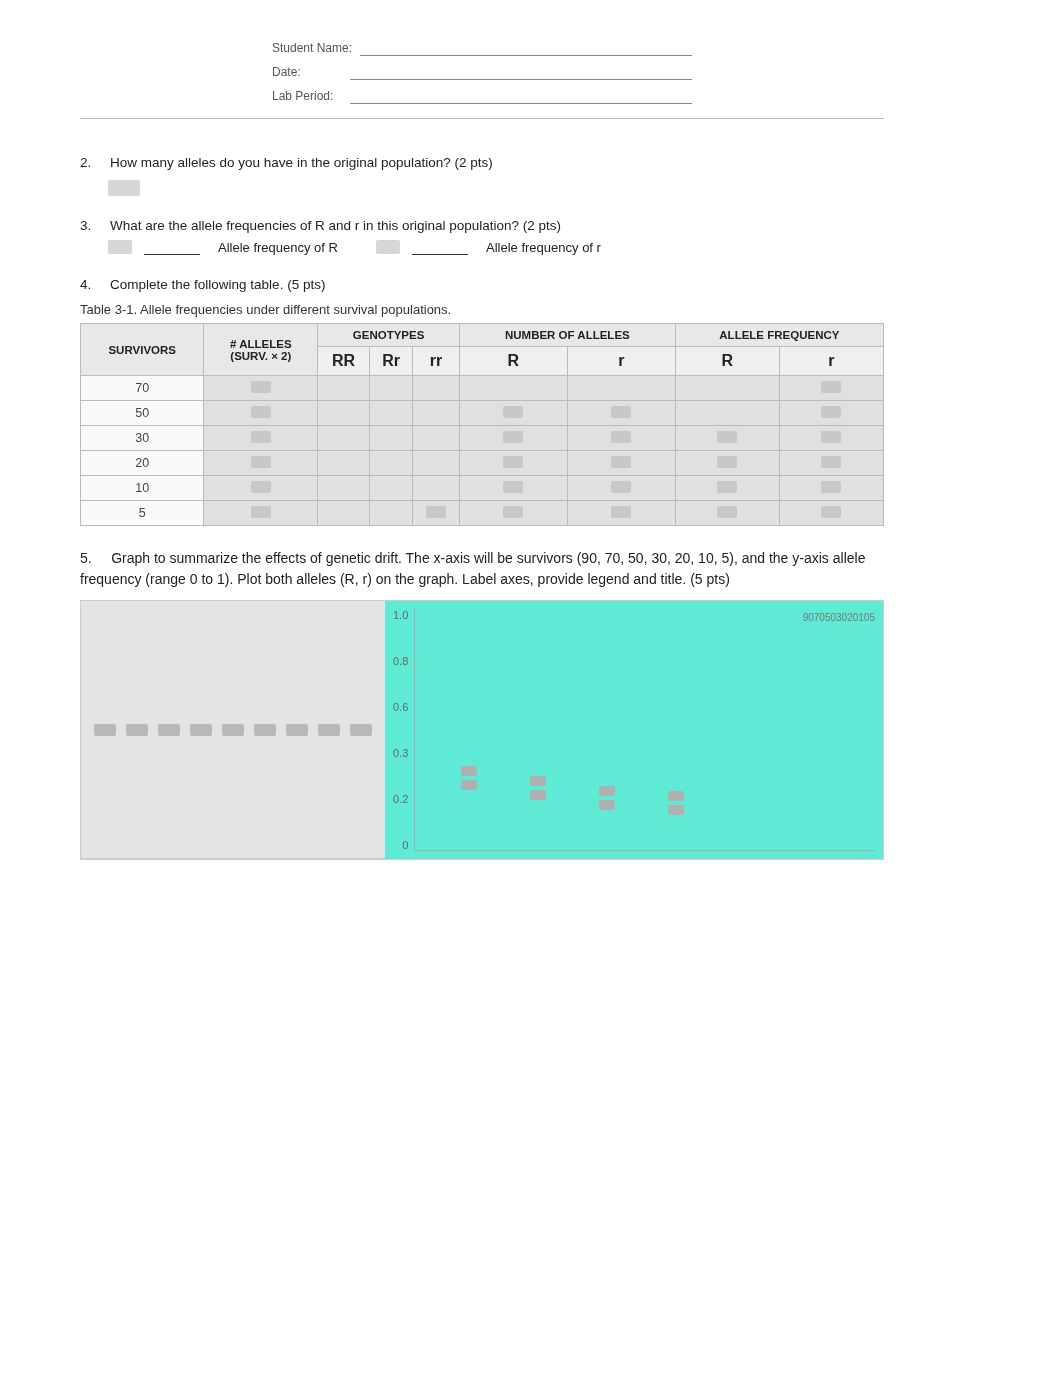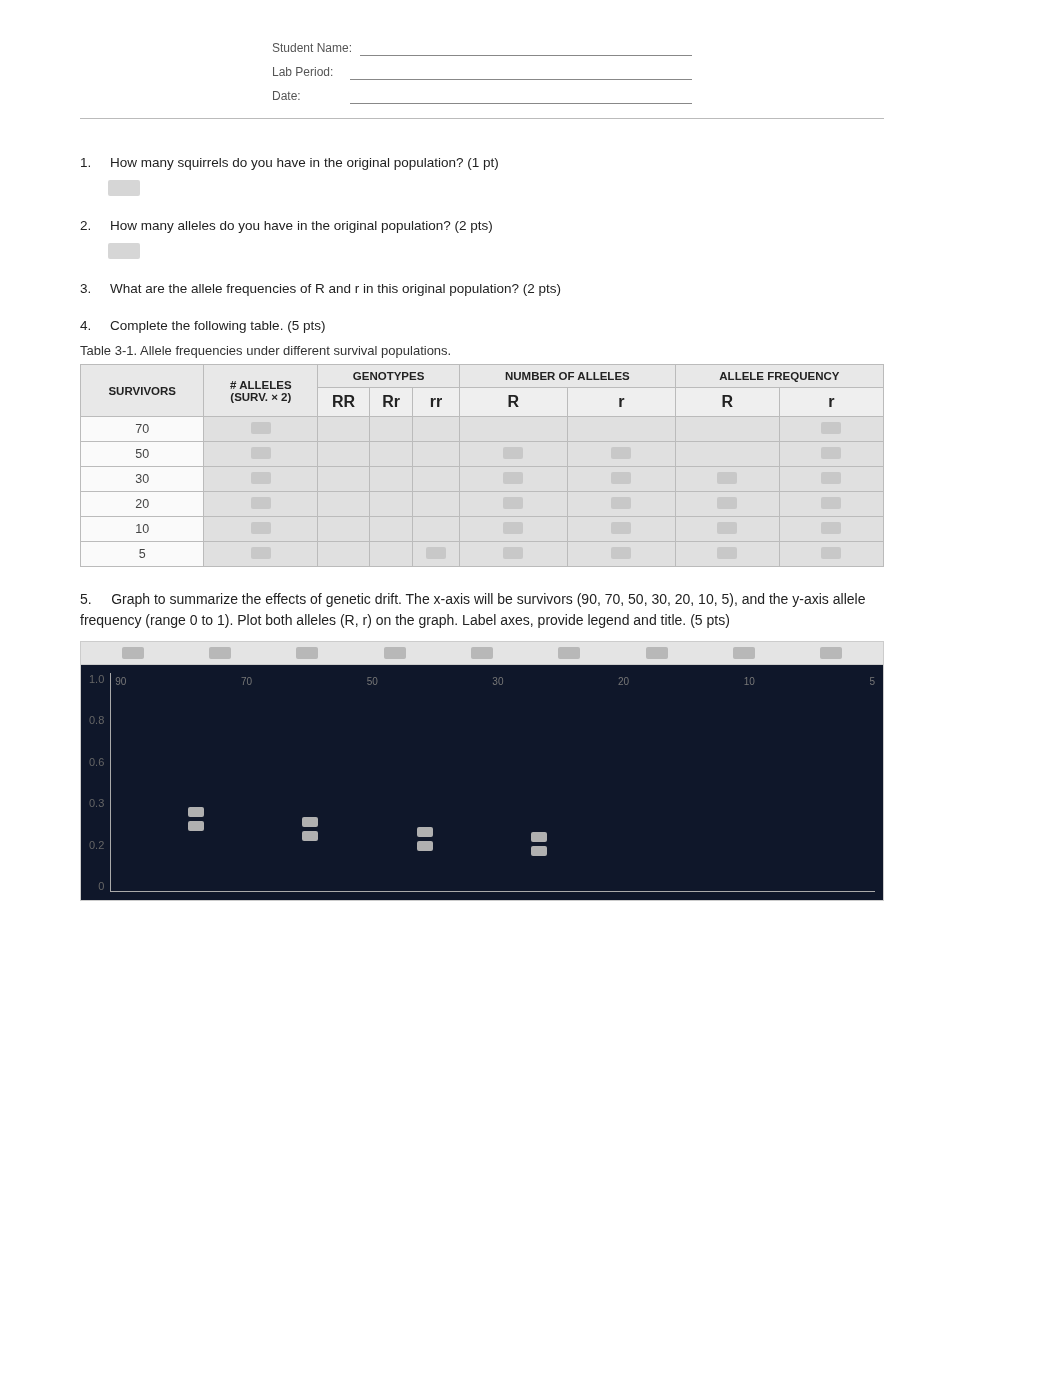--- a/index.html
+++ b/index.html
@@ -151,26 +151,26 @@
     .graph-section {
       margin-top: 16px;
     }
     .graph-instruction {
       font-size: 14px;
       margin-bottom: 10px;
       line-height: 1.5;
     }
     .graph-area {
       width: 100%;
-      background: #0f172a;
+      background: #5eead4;
       border: 1px solid #ccc;
       height: 260px;
       position: relative;
       display: flex;
-      flex-direction: column;
+      flex-direction: row;
     }
     .graph-top-bar {
       display: flex;
       align-items: center;
       justify-content: space-around;
       background: #e4e4e4;
       padding: 5px 10px;
       border-bottom: 1px solid #ccc;
       flex-wrap: wrap;
       gap: 4px;
@@ -204,76 +204,77 @@
       border-bottom: 1.5px solid #aaa;
     }
     .gdot {
       width: 16px;
       height: 10px;
       background: #b0b0b0;
       border-radius: 2px;
     }
     .graph-xaxis {
       display: flex;
-      justify-content: space-between;
+      justify-content: flex-end;
       font-size: 10px;
       color: #777;
       padding-top: 3px;
       padding-left: 4px;
     }
   </style>
 </head>
 <body>
 
 <div class="page">
 
   <div class="header-block">
     <div class="header-form">
       <div class="header-row">
         <span class="header-label">Student Name:</span>
         <div class="header-line"></div>
       </div>
       <div class="header-row">
+        <span class="header-label">Date:</span>
+        <div class="header-line"></div>
+      </div>
+      <div class="header-row">
         <span class="header-label">Lab Period:</span>
         <div class="header-line"></div>
       </div>
-      <div class="header-row">
-        <span class="header-label">Date:</span>
-        <div class="header-line"></div>
-      </div>
     </div>
   </div>
 
   <div class="divider-line"></div>
 
   <div class="questions">
 
-    <div class="question">
-      <div class="question-text">
-        <span>1.</span>
-        &nbsp;&nbsp;&nbsp;
-        <span>How many squirrels do you have in the original population? (1 pt)</span>
-      </div>
-      <div class="answer-box"></div>
-    </div>
 
     <div class="question">
       <div class="question-text">
         <span>2.</span>
         &nbsp;&nbsp;&nbsp;
         <span>How many alleles do you have in the original population? (2 pts)</span>
       </div>
       <div class="answer-box"></div>
     </div>
 
     <div class="question">
       <div class="question-text">
         <span>3.</span>
         &nbsp;&nbsp;&nbsp;
         <span>What are the allele frequencies of R and r in this original population? (2 pts)</span>
+      </div>
+      <div class="q3-row">
+        <span class="ans-underline"></span>
+        <span class="underline-text"></span>
+        <span class="allele-label">Allele frequency of R</span>
+        &nbsp;&nbsp;&nbsp;&nbsp;&nbsp;
+        <span class="ans-underline"></span>
+        <span class="underline-text"></span>
+        <span class="allele-label">Allele frequency of r</span>
       </div>
     </div>
 
     <div class="question">
       <div class="question-text">
         <span>4.</span>
         &nbsp;&nbsp;&nbsp;
         <span>Complete the following table. (5 pts)</span>
       </div>
 

